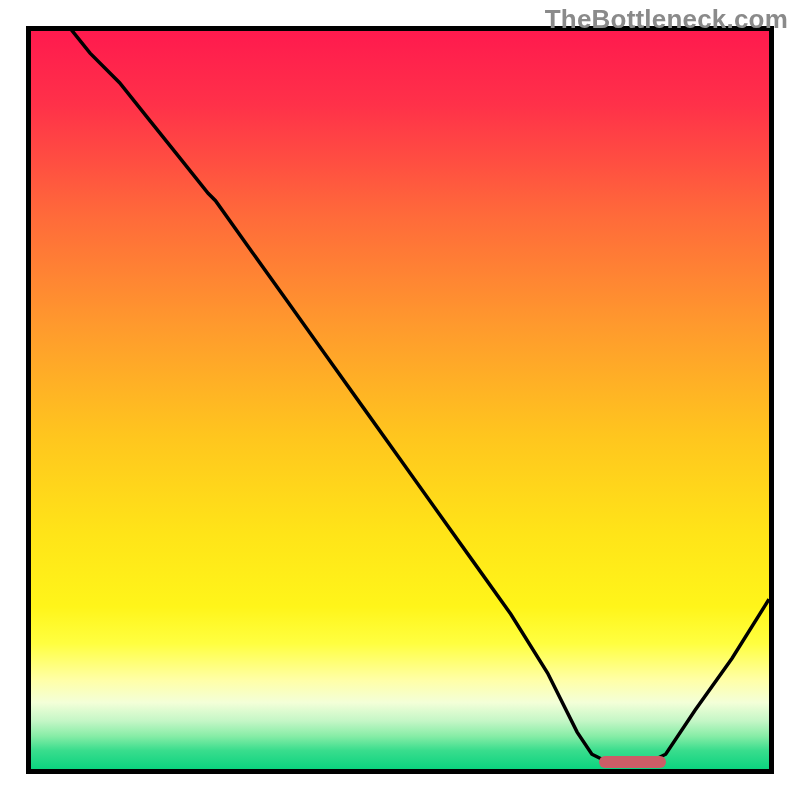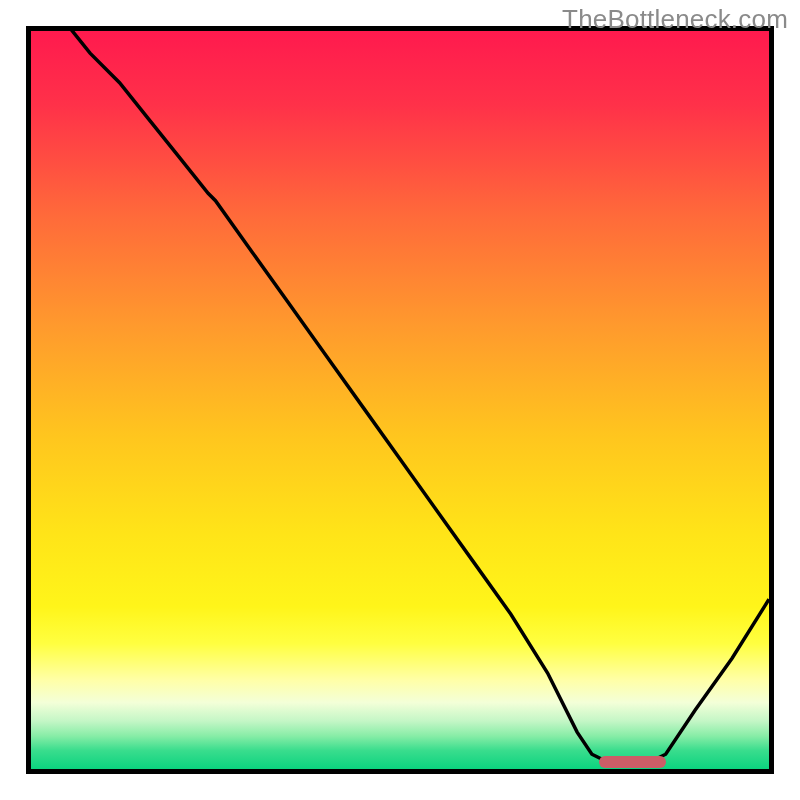--- a/index.html
+++ b/index.html
@@ -14,21 +14,21 @@
   .wrap {
     position: relative;
     width: 800px;
     height: 800px;
   }
   .watermark {
     position: absolute;
     top: 4px;
     right: 12px;
     font-size: 26px;
-    font-weight: 400;
+    font-weight: 700;
     color: #8a8a8a;
     letter-spacing: 0.2px;
     z-index: 5;
   }
   .frame {
     position: absolute;
     left: 26px;
     top: 26px;
     width: 748px;
     height: 748px;

